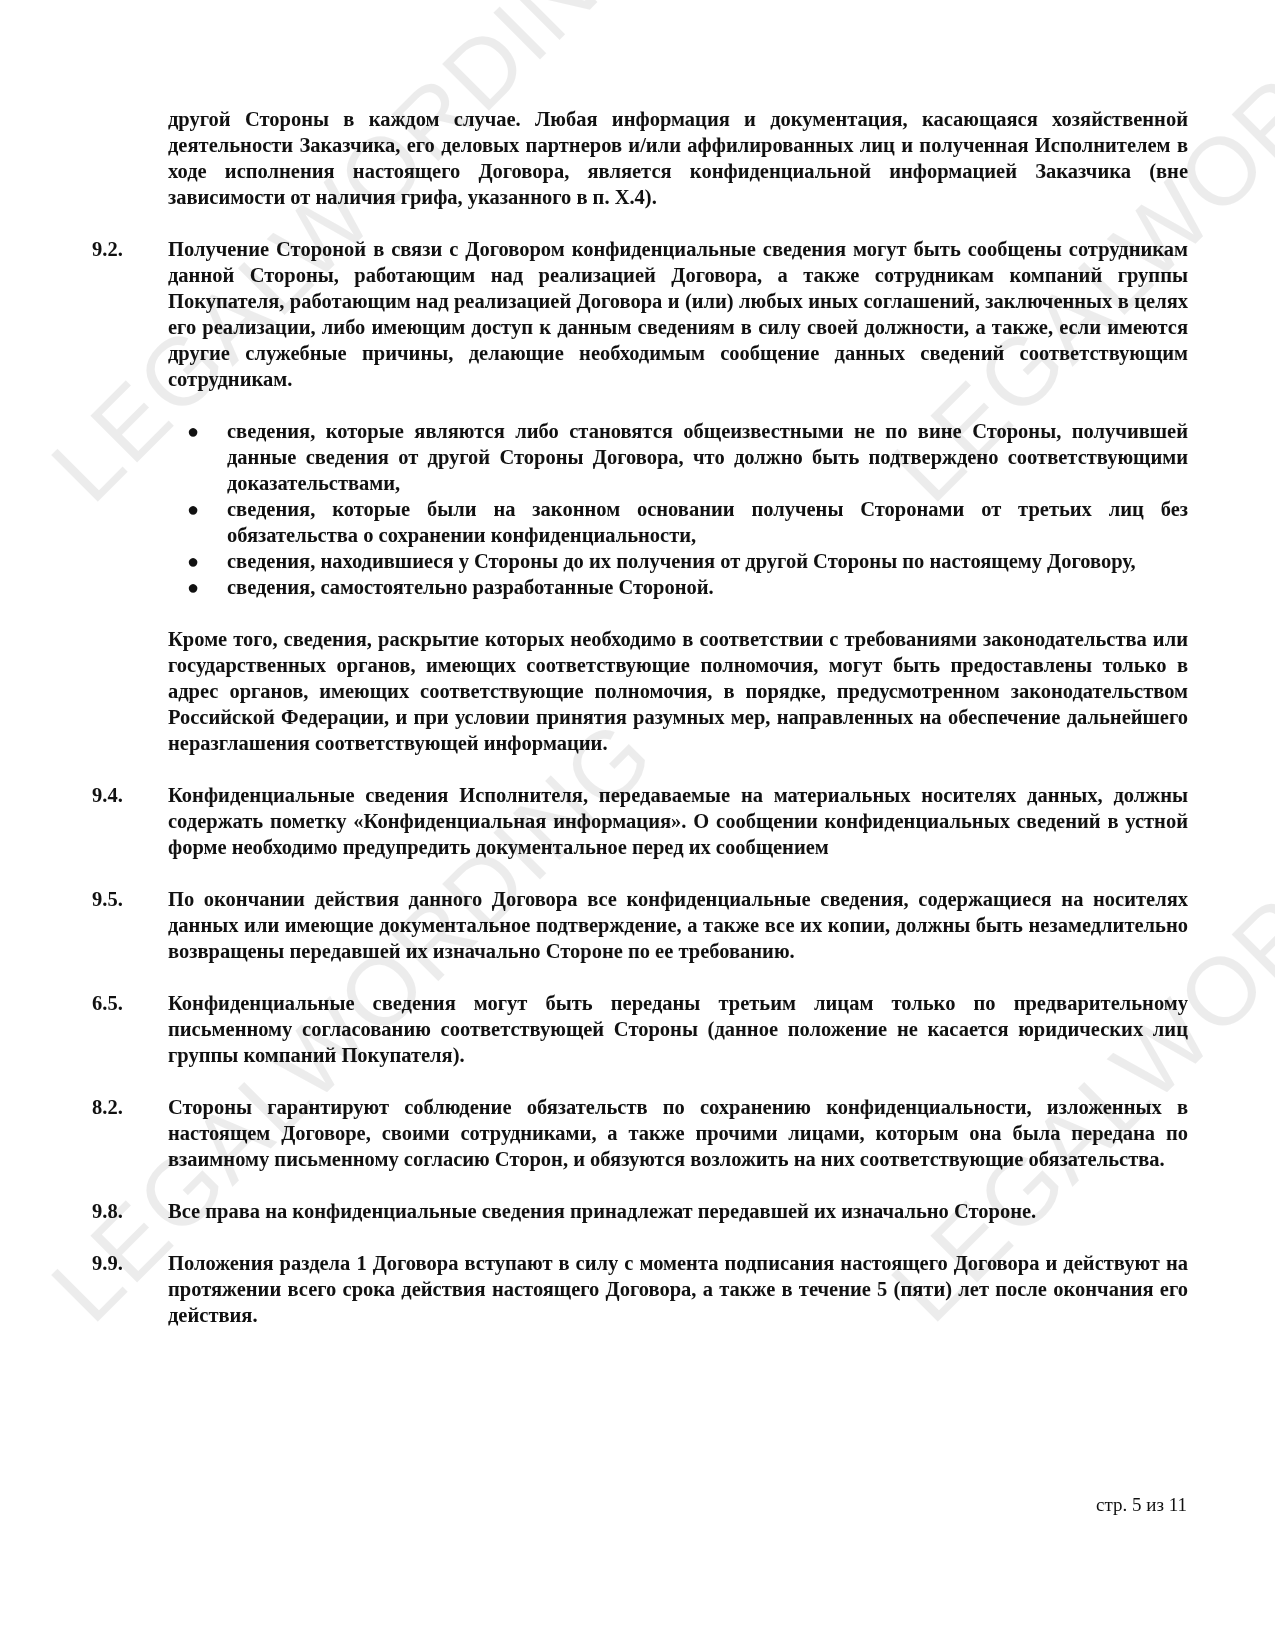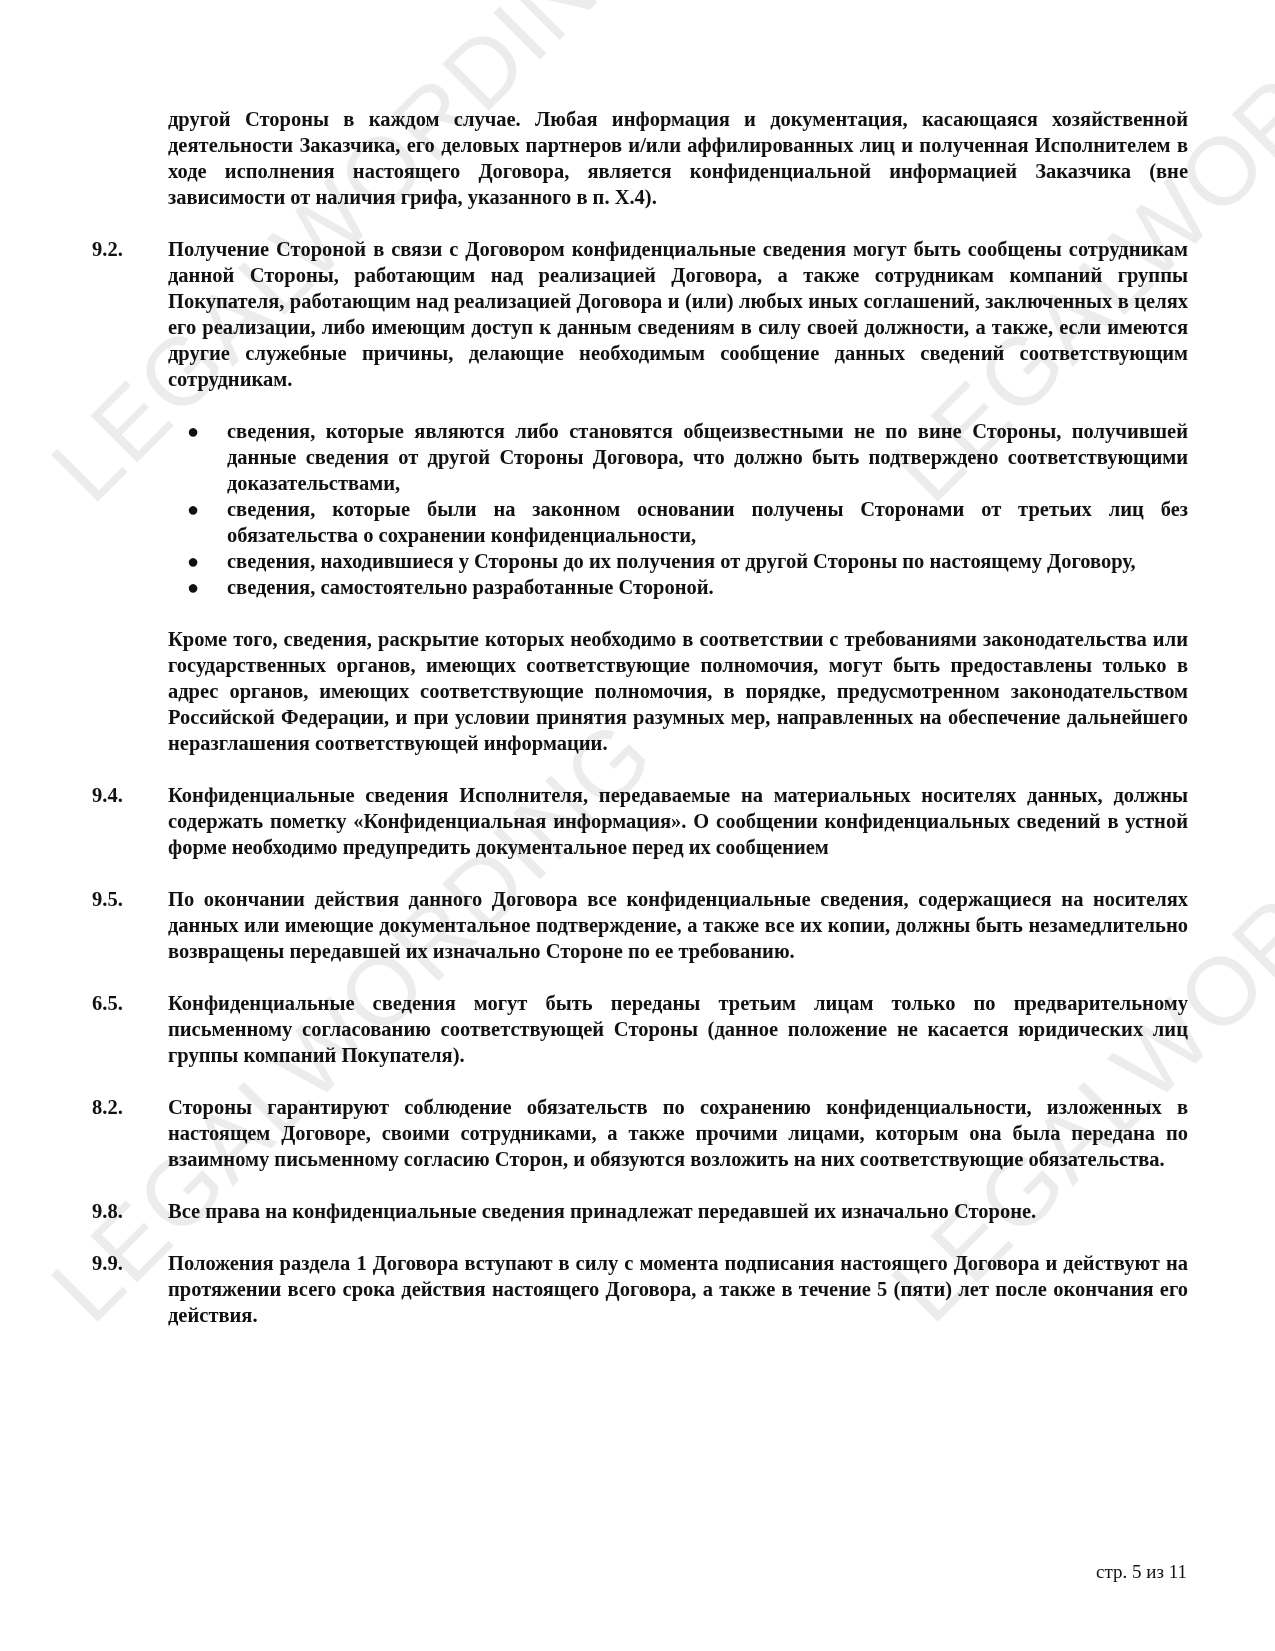--- a/index.html
+++ b/index.html
@@ -12,21 +12,21 @@
                  white-space: nowrap; pointer-events: none; z-index: 0; }
     .content { position: absolute; left: 92px; top: 106px; width: 1096px; z-index: 1; font-weight: bold; }
     .text { font-size: 20.5px; line-height: 26px; text-align: justify; }
     .para { display: flex; margin-bottom: 26px; }
     .num { width: 76px; flex: 0 0 76px; font-size: 20.5px; line-height: 26px; }
     .body { flex: 1; }
     .cont { margin-left: 76px; margin-bottom: 26px; }
     ul.bullets { list-style: none; padding: 0; margin: 0 0 26px 76px; }
     ul.bullets li { display: flex; }
     .bullet { width: 59px; flex: 0 0 59px; padding-left: 19px; box-sizing: border-box; font-size: 20px; line-height: 26px; }
-    .footer { position: absolute; right: 88px; top: 1561px; font-size: 19px; z-index: 1; }
+    .footer { position: absolute; right: 88px; top: 1494px; font-size: 19px; z-index: 1; }
   </style>
 </head>
 <body>
 
 <div class="page">
   <div class="watermark" style="left:30px; top:445px;">LEGALWORDING</div>
   <div class="watermark" style="left:870px; top:445px;">LEGALWORDING</div>
   <div class="watermark" style="left:30px; top:1265px;">LEGALWORDING</div>
   <div class="watermark" style="left:870px; top:1265px;">LEGALWORDING</div>
 

